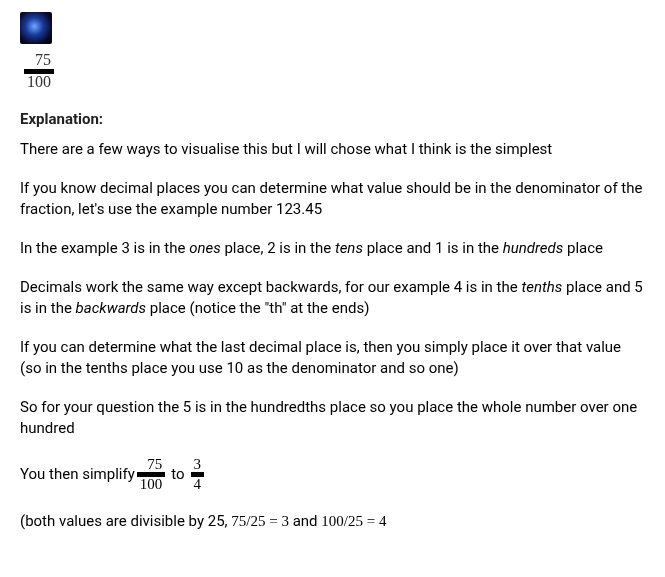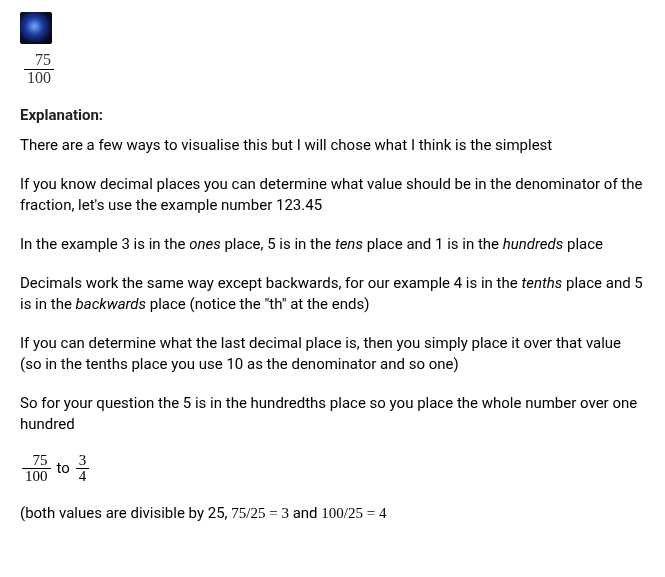--- a/index.html
+++ b/index.html
@@ -48,21 +48,21 @@
       font-family: Georgia, "Times New Roman", serif;
       line-height: 1.05;
       margin: 0 2px;
     }
     .frac .num {
       display: block;
       padding: 0 3px;
     }
     .frac .den {
       display: block;
-      border-top: 1px solid #000000;
+      border-top: 5px solid #000000;
       padding: 0 3px;
     }
     .mathserif {
       font-family: Liberation Serif, serif;
     }
     .answer-frac {
       margin: 6px 0 18px 2px;
       font-size: 16px;
     }
     .explain-label {
@@ -96,32 +96,33 @@
   </span>
 </div>
 
 <div class="explain-label">Explanation:</div>
 
 <p>There are a few ways to visualise this but I will chose what I think is the simplest</p>
 
 <p>If you know decimal places you can determine what value should be in the denominator of the fraction, let's use the example number 123.45</p>
 
 <p>
-  <span>In the example 3 is in the </span><em class="place">ones</em><span> place, 5 is in the </span><em class="place">tens</em><span> place and 1 is in the </span><em class="place">hundreds</em><span> place</span>
+  <span>In the example 3 is in the </span><em class="place">ones</em><span> place, 2 is in the </span><em class="place">tens</em><span> place and 1 is in the </span><em class="place">hundreds</em><span> place</span>
 </p>
 
 <p>
   <span>Decimals work the same way except backwards, for our example 4 is in the </span><em class="place">tenths</em><span> place and 5 is in the </span><em class="place">backwards</em><span> place (notice the "th" at the ends)</span>
 </p>
 
 <p>If you can determine what the last decimal place is, then you simply place it over that value (so in the tenths place you use 10 as the denominator and so one)</p>
 
 <p>So for your question the 5 is in the hundredths place so you place the whole number over one hundred</p>
 
 <p class="inline-para">
+  <span>You then simplify </span>
   <span class="frac">
     <span class="num">75</span>
     <span class="den">100</span>
   </span>
   <span style="padding:0 4px;"> to </span>
   <span class="frac">
     <span class="num">3</span>
     <span class="den">4</span>
   </span>
 </p>

